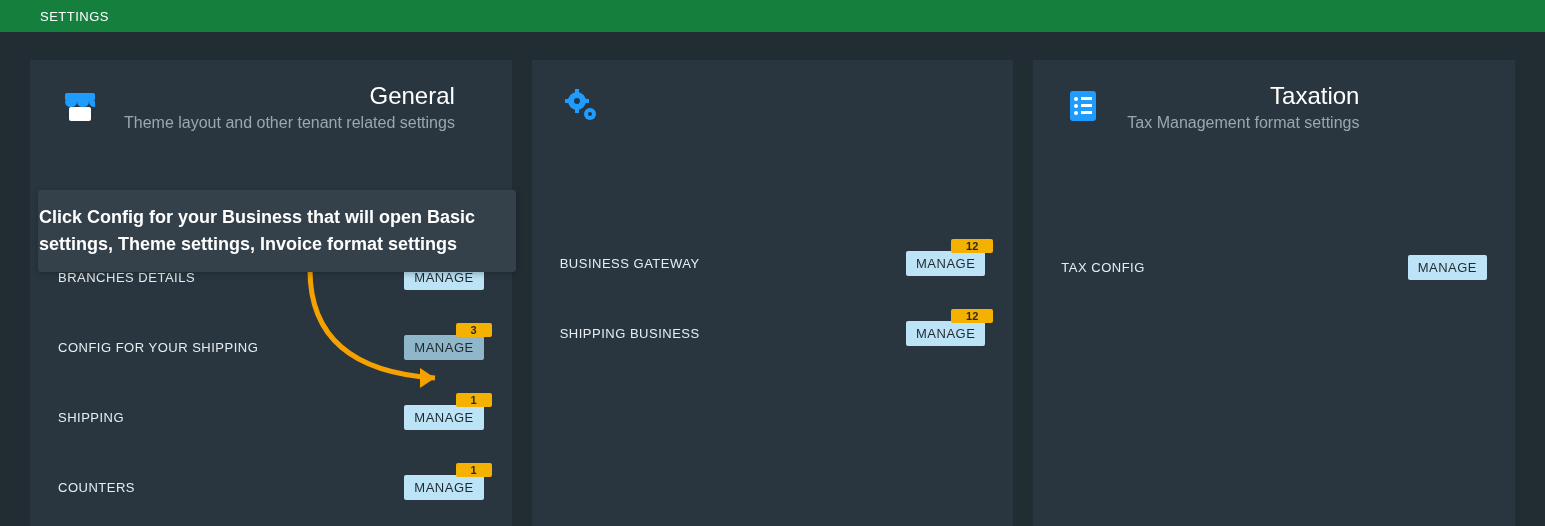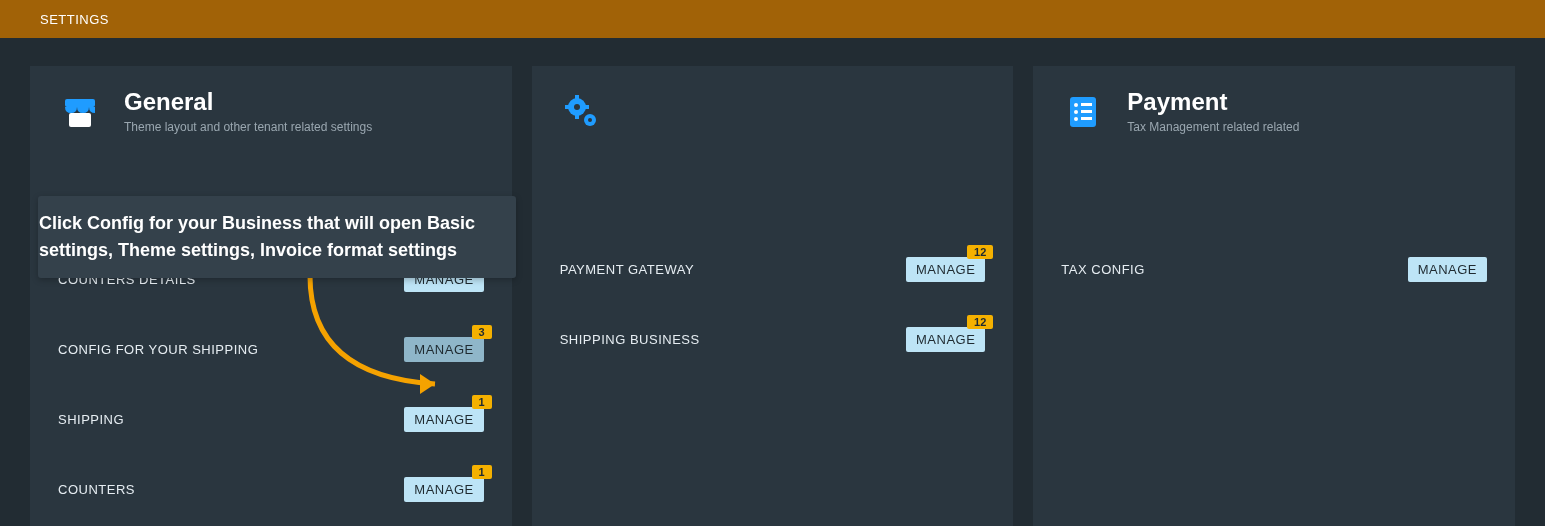--- a/index.html
+++ b/index.html
@@ -3,22 +3,22 @@
 <meta charset="utf-8">
 <style>
   * { box-sizing: border-box; margin: 0; padding: 0; }
   body {
     font-family: "Segoe UI", Arial, sans-serif;
     background: #222c33;
     color: #fff;
     width: 1545px;
   }
   .topbar {
-    background: #a16207;
-    height: 38px;
+    background: #15803d;
+    height: 32px;
     display: flex;
     align-items: center;
     padding-left: 40px;
     font-size: 13px;
     letter-spacing: 0.5px;
     color: #fff;
   }
   .content {
     padding: 28px 30px 30px 30px;
     display: flex;
@@ -40,27 +40,28 @@
   .card-icon {
     width: 44px;
     height: 44px;
     flex-shrink: 0;
     display: flex;
     align-items: center;
     justify-content: center;
     margin-top: 2px;
   }
   .card-titleblock h2 {
-    font-weight: 700;
+    font-weight: 400;
     font-size: 24px;
     color: #fff;
     margin-bottom: 4px;
+    text-align: right;
   }
   .card-titleblock .subtitle {
-    font-size: 12px;
+    font-size: 16px;
     color: #9aa7b0;
   }
   .tooltip-box {
     position: absolute;
     left: 8px;
     top: 130px;
     background: #34414b;
     border-radius: 3px;
     padding: 14px 1px;
     width: 478px;
@@ -104,21 +105,21 @@
     background: #8fb6c9;
   }
   .badge {
     position: absolute;
     top: -12px;
     right: -8px;
     background: #f5b100;
     color: #1f2a30;
     font-size: 11px;
     font-weight: 600;
-    padding: 1px 7px;
+    padding: 1px 15px;
     border-radius: 2px;
     min-width: 14px;
     text-align: right;
   }
   .arrow-svg {
     position: absolute;
     left: 250px;
     top: 200px;
     width: 180px;
     height: 140px;
@@ -152,21 +153,21 @@
 
     <div class="tooltip-box">Click Config for your Business that will open Basic settings, Theme settings, Invoice format settings</div>
 
     <svg class="arrow-svg" viewBox="0 0 180 140">
       <path d="M 30 10 Q 30 110 155 118" stroke="#f5a200" stroke-width="5" fill="none"></path>
       <polygon points="155,118 140,108 140,128" fill="#f5a200"></polygon>
     </svg>
 
     <div class="row-list">
       <div class="row">
-        <span class="row-label">COUNTERS DETAILS</span>
+        <span class="row-label">BRANCHES DETAILS</span>
         <div class="manage-wrap">
           <button class="manage-btn">MANAGE</button>
         </div>
       </div>
       <div class="row">
         <span class="row-label">CONFIG FOR YOUR SHIPPING</span>
         <div class="manage-wrap">
           <button class="manage-btn highlight">MANAGE</button>
           <span class="badge">3</span>
         </div>
@@ -200,21 +201,21 @@
               <rect x="2" y="12" width="5" height="4"></rect>
               <rect x="21" y="12" width="5" height="4"></rect>
             </g>
           <circle cx="27" cy="27" r="6" fill="#1f9cff"></circle>
           <circle cx="27" cy="27" r="2" fill="#2a363f"></circle>
         </svg>
       </div>
     </div>
     <div class="row-list no-offset">
       <div class="row">
-        <span class="row-label">PAYMENT GATEWAY</span>
+        <span class="row-label">BUSINESS GATEWAY</span>
         <div class="manage-wrap">
           <button class="manage-btn">MANAGE</button>
           <span class="badge">12</span>
         </div>
       </div>
       <div class="row">
         <span class="row-label">SHIPPING BUSINESS</span>
         <div class="manage-wrap">
           <button class="manage-btn">MANAGE</button>
           <span class="badge">12</span>
@@ -230,22 +231,22 @@
           <rect x="6" y="4" width="26" height="30" rx="3" fill="#1f9cff"></rect>
           <circle cx="12" cy="12" r="2" fill="#fff"></circle>
           <circle cx="12" cy="19" r="2" fill="#fff"></circle>
           <circle cx="12" cy="26" r="2" fill="#fff"></circle>
           <rect x="17" y="10" width="11" height="3" fill="#fff"></rect>
           <rect x="17" y="17" width="11" height="3" fill="#fff"></rect>
           <rect x="17" y="24" width="11" height="3" fill="#fff"></rect>
         </svg>
       </div>
       <div class="card-titleblock">
-        <h2>Payment</h2>
-        <div class="subtitle">Tax Management related related</div>
+        <h2>Taxation</h2>
+        <div class="subtitle">Tax Management format settings</div>
       </div>
     </div>
     <div class="row-list no-offset">
       <div class="row">
         <span class="row-label">TAX CONFIG</span>
         <div class="manage-wrap">
           <button class="manage-btn">MANAGE</button>
         </div>
       </div>
     </div>

